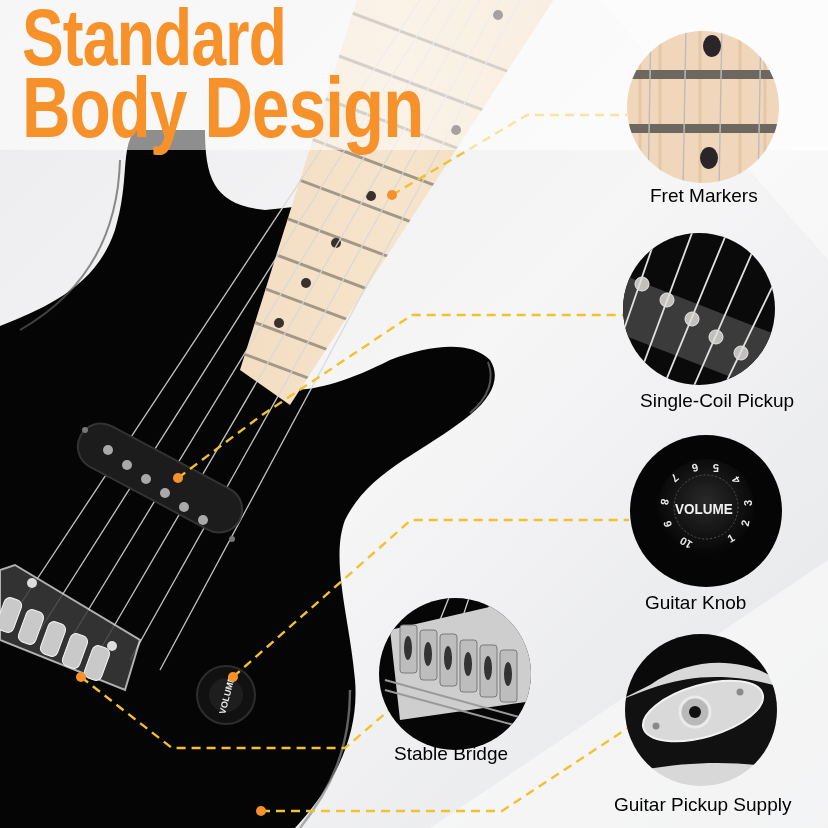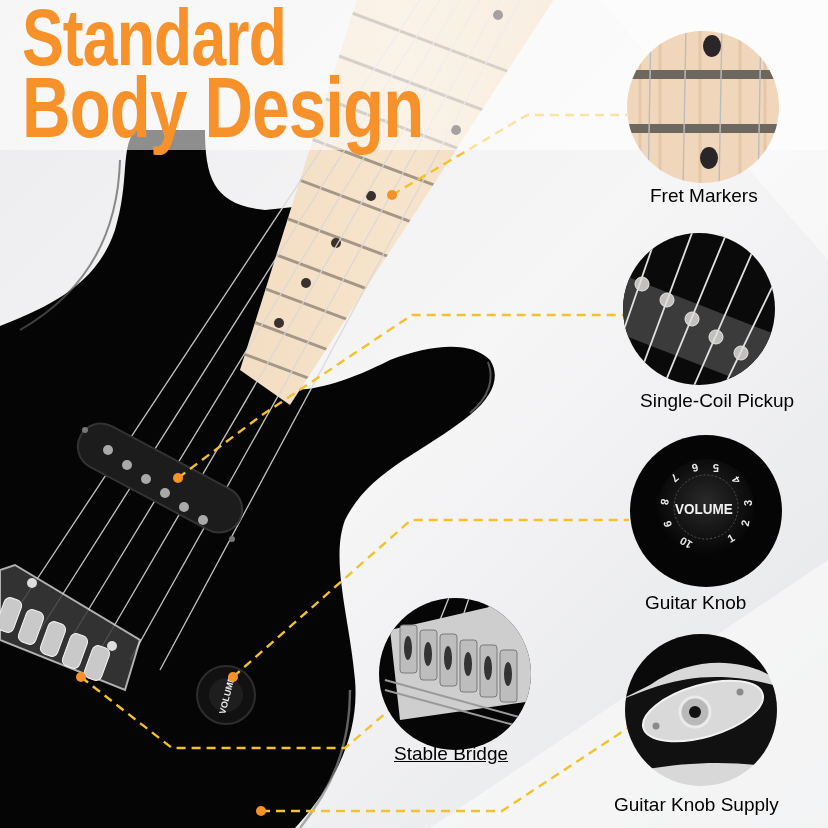--- a/index.html
+++ b/index.html
@@ -250,15 +250,15 @@
   </svg>
 
   
   <div class="title title-1">Standard</div>
   <div class="title title-2">Body Design</div>
 
   
   <div class="label" style="left:650px;top:185px;">Fret Markers</div>
   <div class="label" style="left:616px;top:390px;margin-left:24px;">Single-Coil Pickup</div>
   <div class="label" style="left:645px;top:592px;">Guitar Knob</div>
-  <div class="label" style="left:394px;top:743px;text-decoration:underline;">Stable Bridge</div>
-  <div class="label" style="left:614px;top:794px;">Guitar Knob Supply</div>
+  <div class="label" style="left:394px;top:743px;">Stable Bridge</div>
+  <div class="label" style="left:614px;top:794px;">Guitar Pickup Supply</div>
 </div>
 
 </body></html>

